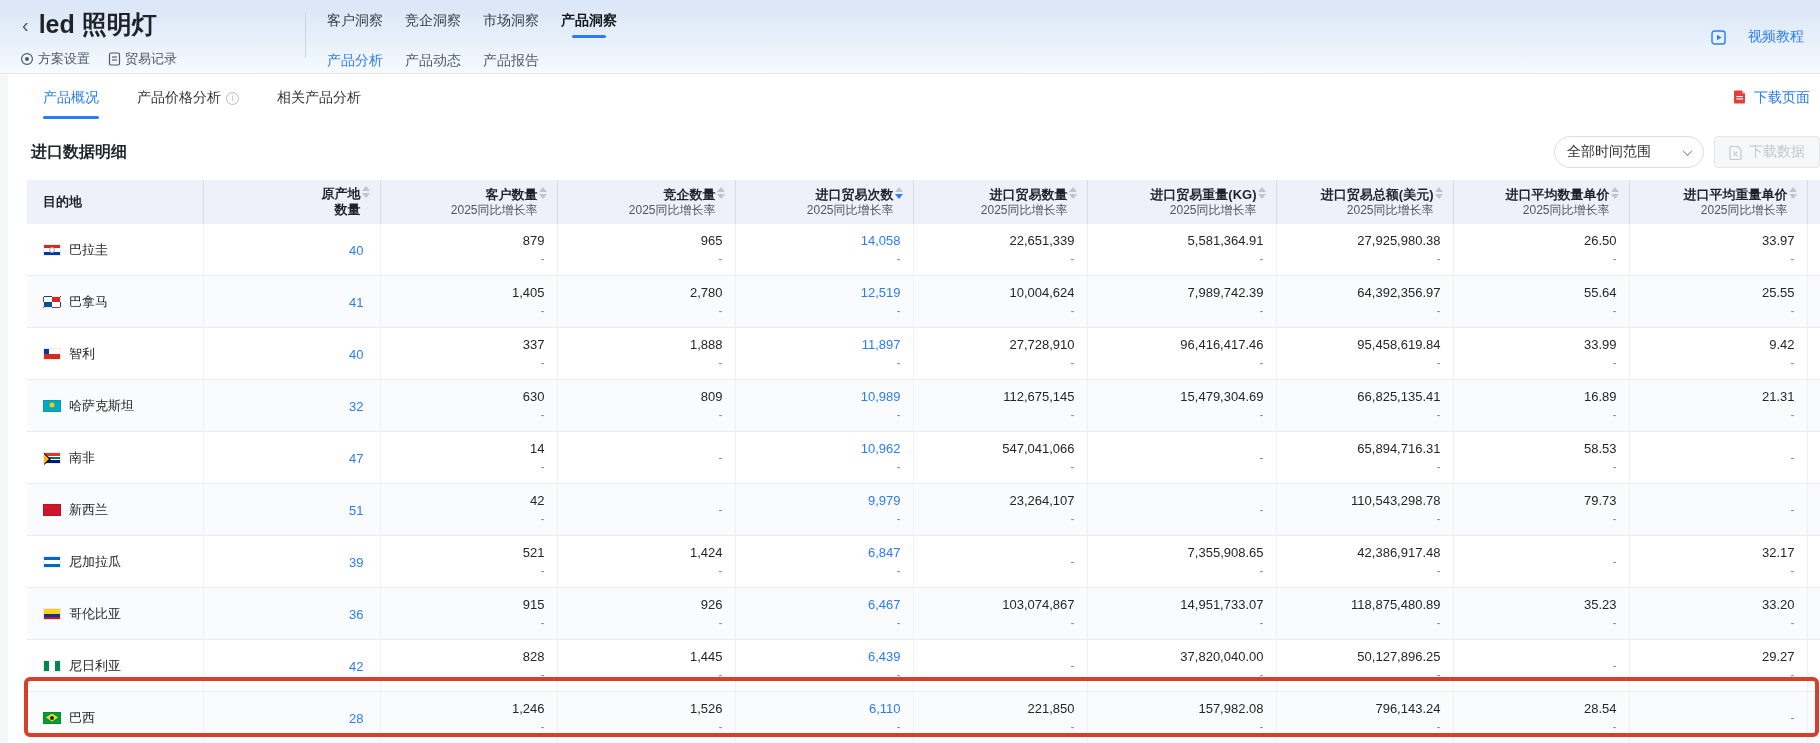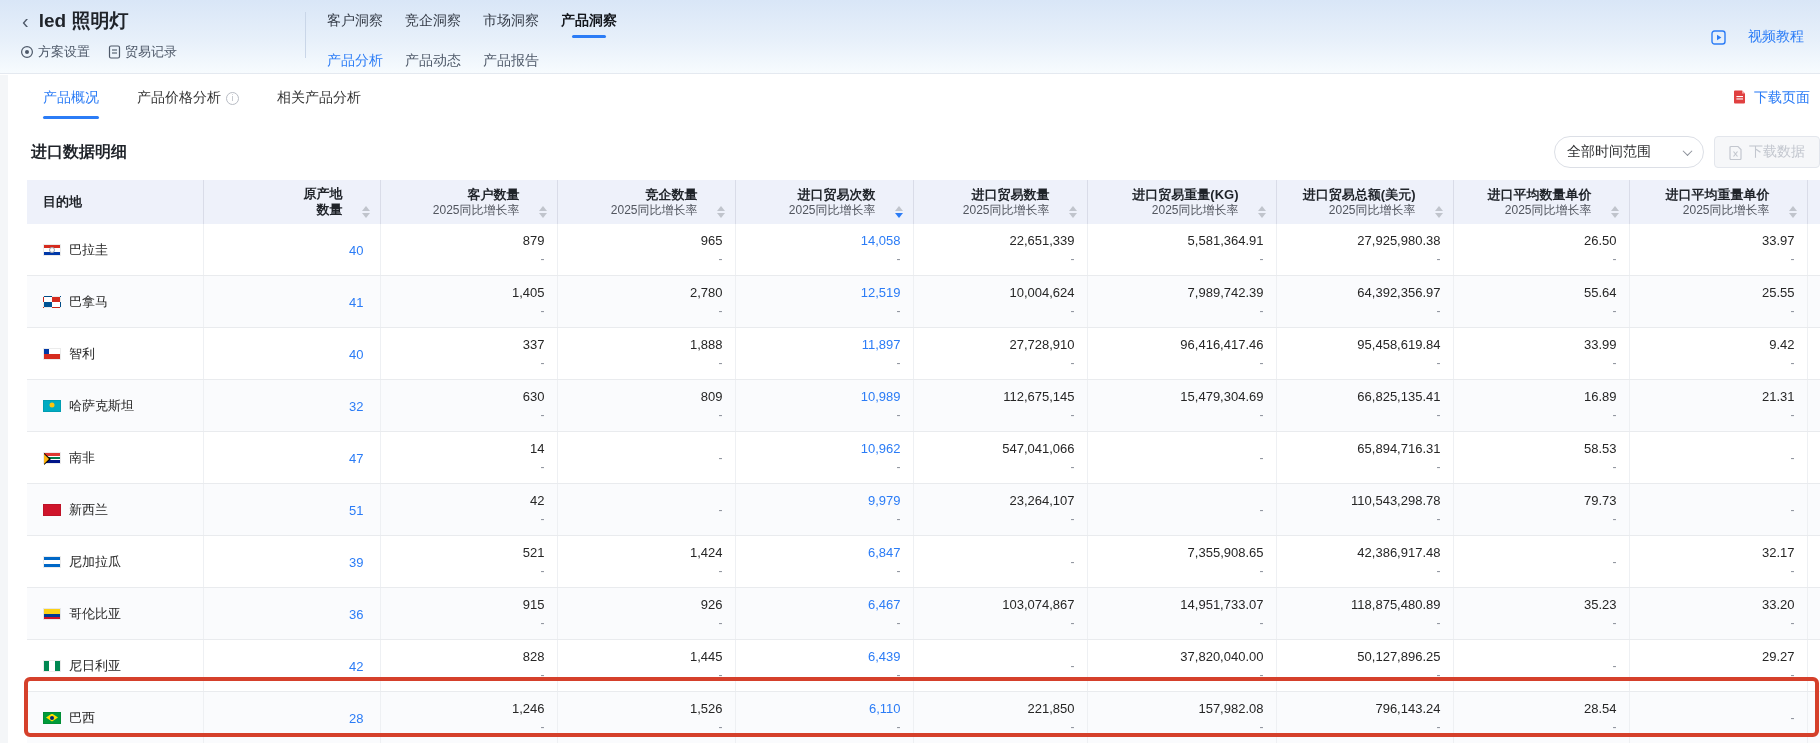--- a/index.html
+++ b/index.html
@@ -6,21 +6,21 @@
   html,body { width:1820px; height:743px; overflow:hidden; background:#fff;
     font-family:"Liberation Sans","DejaVu Sans",sans-serif; color:#262626; }
   :root { --accent:#2b7cf6; --hl:#d5402b; }
 
   
   .top { position:relative; height:74px; border-bottom:1px solid #e4e9f0;
     background:linear-gradient(180deg,#d9e6f7 0%,#e7f0fa 55%,#f7fbfe 100%); }
   .top-left { position:absolute; left:20px; top:8px; }
   .title-row { display:flex; align-items:center; gap:8px; }
   .back { font-size:20px; color:#4e5969; line-height:20px; cursor:pointer; padding:0 2px; }
-  .title { font-size:19px; font-weight:bold; color:#1f2329; }
+  .title { font-size:25px; font-weight:bold; color:#1f2329; }
   .title-actions { display:flex; gap:18px; margin-top:9px; }
   .t-action { display:flex; align-items:center; gap:4px; font-size:13px; color:#4e5969; cursor:pointer; }
   .t-action svg { display:block; }
   .top-divider { position:absolute; left:305px; top:12px; height:46px; width:1px; background:#c9d6e8; }
   .top-nav { position:absolute; left:327px; top:0; }
   .primary-nav { display:flex; gap:22px; margin-top:12px; }
   .pnav { font-size:14px; color:#333a45; cursor:pointer; position:relative; padding-bottom:4px; }
   .pnav.active { font-weight:bold; color:#13161b; }
   .pnav.active::after { content:""; position:absolute; left:50%; transform:translateX(-50%);
     bottom:-4px; width:34px; height:3px; border-radius:2px; background:var(--accent); }
@@ -59,21 +59,21 @@
   .dl-btn { height:32px; border:1px solid #e3e6ec; border-radius:4px; background:#f6f7f9;
     color:#c3c7cf; font-size:14px; display:flex; gap:6px; padding:0 14px; align-items:center; cursor:not-allowed; }
 
   
   .table-wrap { position:relative; }
   table { border-collapse:collapse; table-layout:fixed; width:1793px; }
   thead th { background:#eef1fa; height:44px; font-size:13px; color:#1f2329; font-weight:bold;
     border-right:1px solid #d9dce8; vertical-align:middle; }
   thead th:last-child { border-right:none; }
   th.th-dest { text-align:left; padding-left:16px; }
-  .th-inner { display:flex; justify-content:flex-end; align-items:flex-end; gap:19px; padding-right:10px; cursor:pointer; }
+  .th-inner { display:flex; justify-content:flex-end; align-items:flex-start; gap:1px; padding-right:10px; cursor:pointer; }
   .th-text { text-align:right; }
   .th-l1 { line-height:16px; }
   .th-l2 { font-size:12px; color:#51555e; font-weight:normal; line-height:15px; }
   .carets i { display:block; width:0; height:0; border-left:4px solid transparent; border-right:4px solid transparent; }
   .carets .up { border-bottom:5px solid #c0c4cc; margin-bottom:2px; }
   .carets .dn { border-top:5px solid #c0c4cc; }
   .carets .dn.active { border-top-color:var(--accent); }
   tbody td { height:51px; border-bottom:1px solid #e9ebee; border-right:1px solid #eef0f3; background:#fff; }
   tbody td:last-child { border-right:none; }
   tbody tr:nth-child(even) td { background:#fafbfd; }

